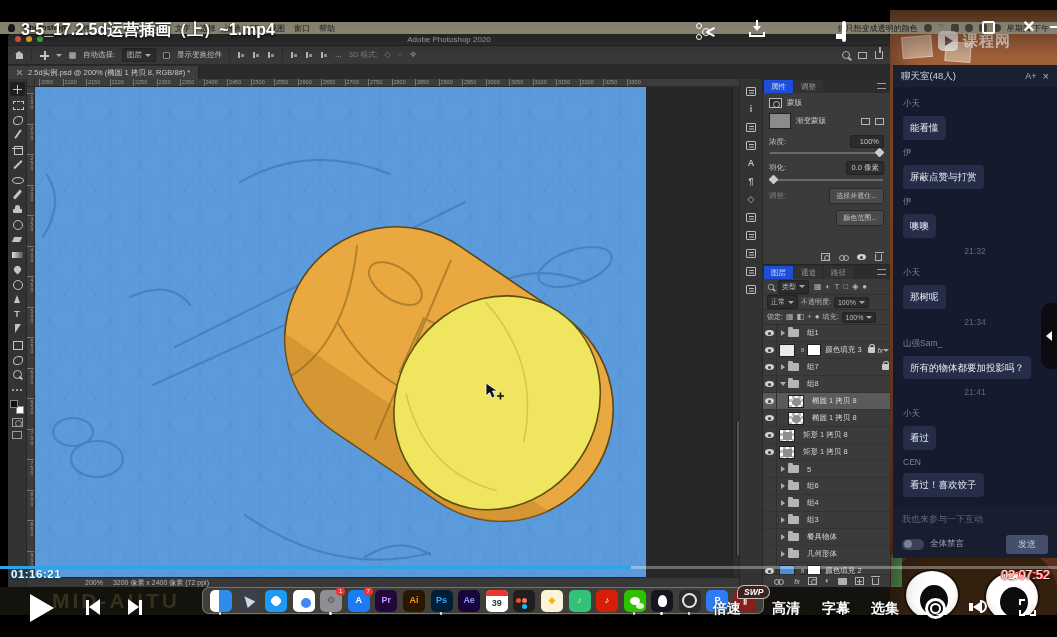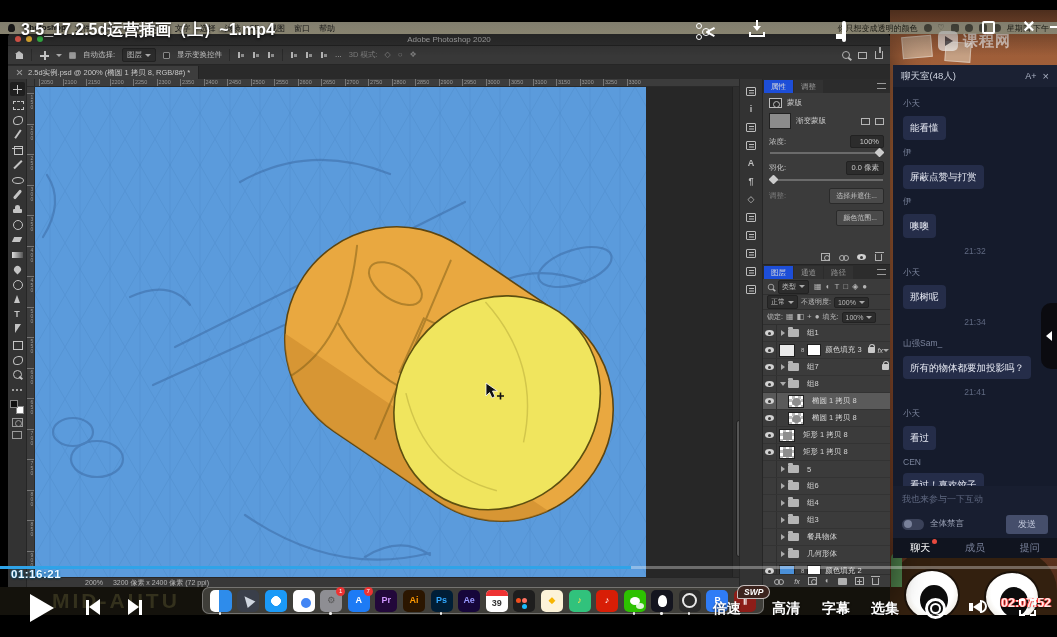--- a/index.html
+++ b/index.html
@@ -243,21 +243,21 @@
 .i-down .tray{position:absolute;left:1px;bottom:0;width:16px;height:5px;border:2px solid #fff;border-top:none}
 .i-pip{width:18px;height:13px;border:2px solid #fff;border-radius:2px;position:relative}
 .i-pip::after{content:"";position:absolute;right:1px;bottom:1px;width:7px;height:5px;background:#fff}
 .i-max{width:13px;height:13px;border:2px solid #fff;border-radius:2px}
 .i-closex{font-size:20px;line-height:18px;font-weight:bold}
 .i-list{width:13px;height:12px;border-top:2px solid #fff;border-bottom:2px solid #fff;position:relative}
 .i-list::after{content:"";position:absolute;left:0;top:3px;width:13px;height:2px;background:#fff}
 #progress{position:absolute;left:0;top:566px;width:1057px;height:3px;background:rgba(255,255,255,.32);z-index:6}
 #progress-fill{height:3px;background:#2fa3e8}
 #cur-time{position:absolute;left:11px;top:568px;font-size:11.5px;font-weight:bold;color:#eef7ff;z-index:7;text-shadow:0 0 2px #0af,0 1px 2px rgba(0,0,0,.8);letter-spacing:.5px}
-#tot-time{position:absolute;left:1001px;top:596px;font-size:12.5px;font-weight:bold;color:#ffe9e6;z-index:7;text-shadow:-1px 0 #f33,1px 0 #f55,0 1px 2px rgba(0,0,0,.8)}
+#tot-time{position:absolute;left:1001px;top:568px;font-size:12.5px;font-weight:normal;color:#ffe9e6;z-index:7;text-shadow:-1px 0 #f33,1px 0 #f55,0 1px 2px rgba(0,0,0,.8)}
 #btn-play{position:absolute;left:30px;top:594px;width:0;height:0;border-left:24px solid #fff;border-top:14px solid transparent;border-bottom:14px solid transparent;z-index:7}
 .skip{position:absolute;top:599px;z-index:7;display:flex;align-items:center}
 .skip .bar{width:3px;height:15px;background:#fff}
 .skip .tri-l{width:0;height:0;border-top:8px solid transparent;border-bottom:8px solid transparent;border-right:11px solid #fff}
 .skip .tri-r{width:0;height:0;border-top:8px solid transparent;border-bottom:8px solid transparent;border-left:11px solid #fff}
 .ctl-label{position:absolute;top:600px;z-index:7;font-size:14px;font-weight:bold;color:#fff;text-shadow:0 1px 2px rgba(0,0,0,.8)}
 #swp-pill{position:absolute;left:737px;top:585px;z-index:7;background:#3c241e;border:1px solid rgba(255,255,255,.7);border-radius:8px 8px 8px 2px;color:#fff;font-size:8.5px;font-weight:bold;padding:1px 6px;font-style:italic}
 .i-record{position:absolute;left:925px;top:598px;width:21px;height:21px;border:3px solid #fff;border-radius:50%;z-index:7;display:flex;align-items:center;justify-content:center}
 .i-record::after{content:"";width:7px;height:7px;border:2.5px solid #fff;border-radius:50%}
 #vol{position:absolute;left:973px;top:600px;z-index:7;display:flex;align-items:center}
@@ -854,25 +854,20 @@
       </div>
     <div id="chat-input-row">
       <input id="chat-input" placeholder="我也来参与一下互动" style="">
     </div>
     <div id="chat-send-row">
       <span class="toggle"></span>
       <span id="mute-label">全体禁言</span>
       <span class="sp"></span>
       <span id="send-btn">发送</span>
     </div>
-    <div id="chat-tabs">
-        <div class="ctab active"><span>聊天</span><span class="dot"></span></div>
-        <div class="ctab"><span>成员</span></div>
-        <div class="ctab"><span>提问</span></div>
-      </div>
   </div>
 
   
   <div id="bottom-strip">
     <span id="banner-text">MID-AUTU</span>
   </div>
   <div id="dock">
       <div class="dock-item finder running"></div>
       <div class="dock-item launchpad" style="background: rgb(58, 63, 74);"></div>
       <div class="dock-item safari"></div>

